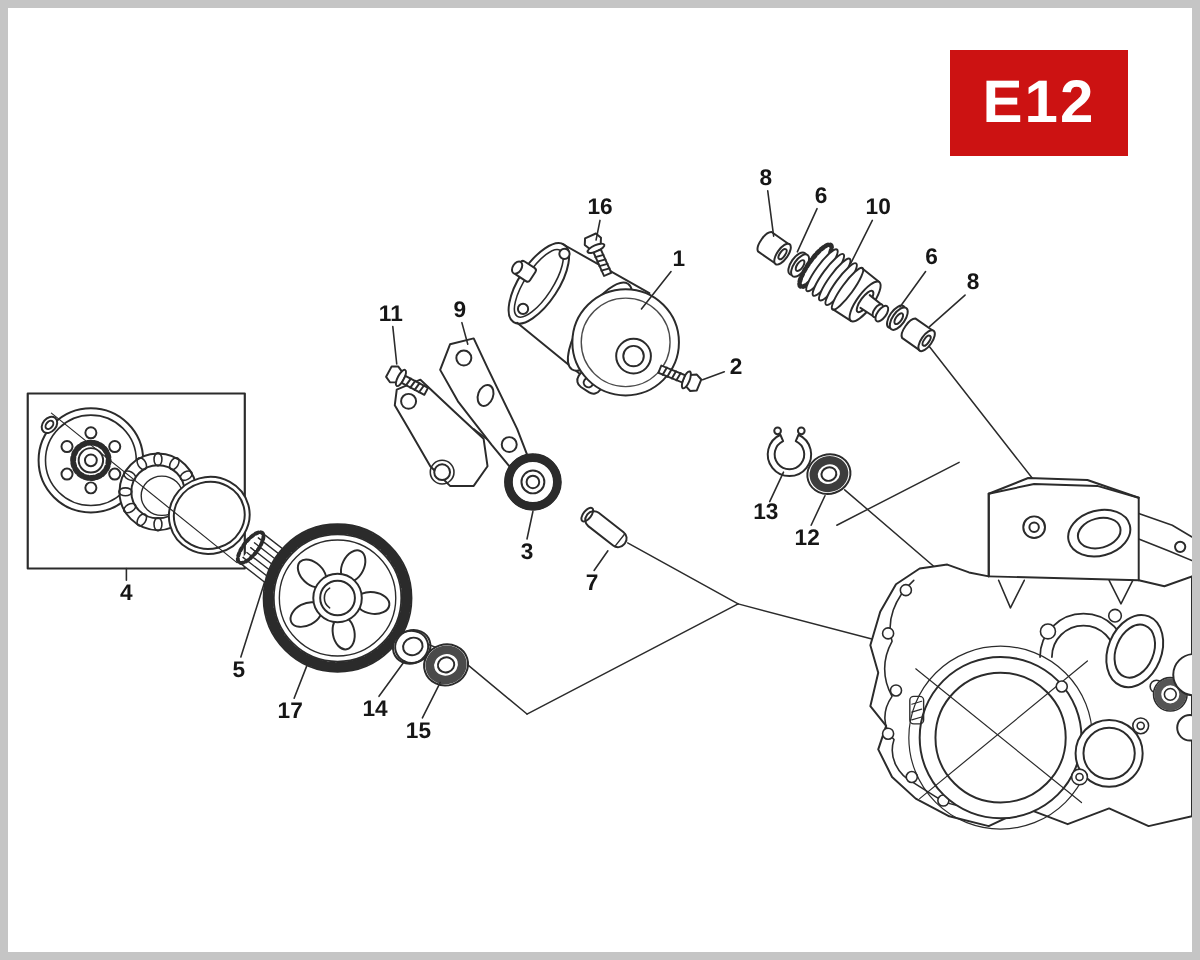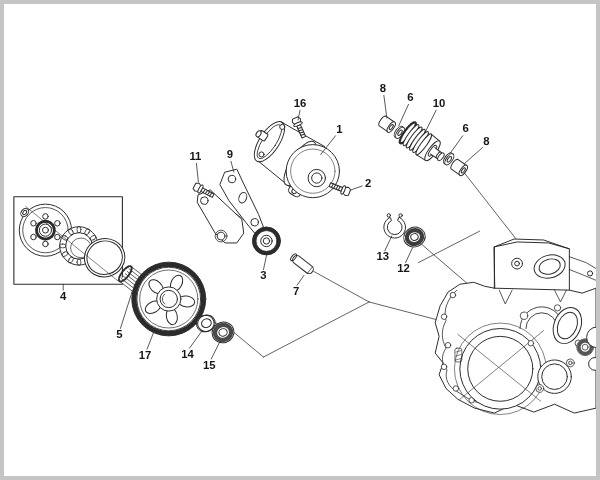--- a/index.html
+++ b/index.html
@@ -334,14 +334,15 @@
         <text x="60" y="301">4</text>
         <text x="117" y="340">5</text>
         <text x="143" y="361">17</text>
         <text x="186" y="360">14</text>
         <text x="208" y="371">15</text>
       </g>
 
     </g>
   </svg>
 
+  <div class="badge">E12</div>
 
 </div>
 
 </body></html>

